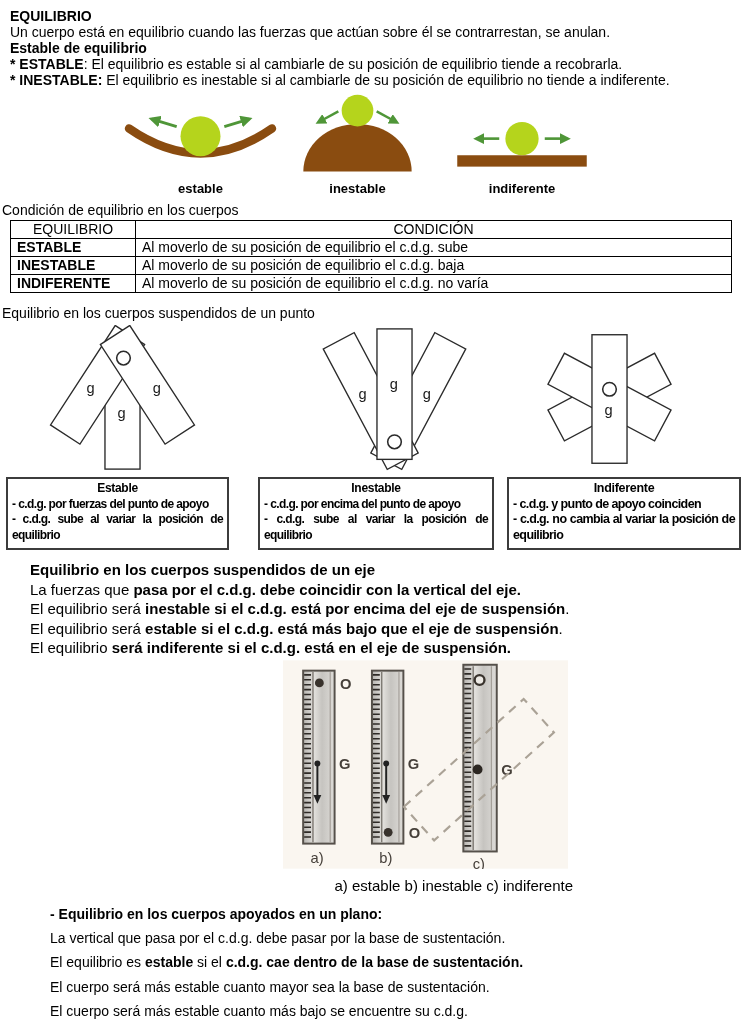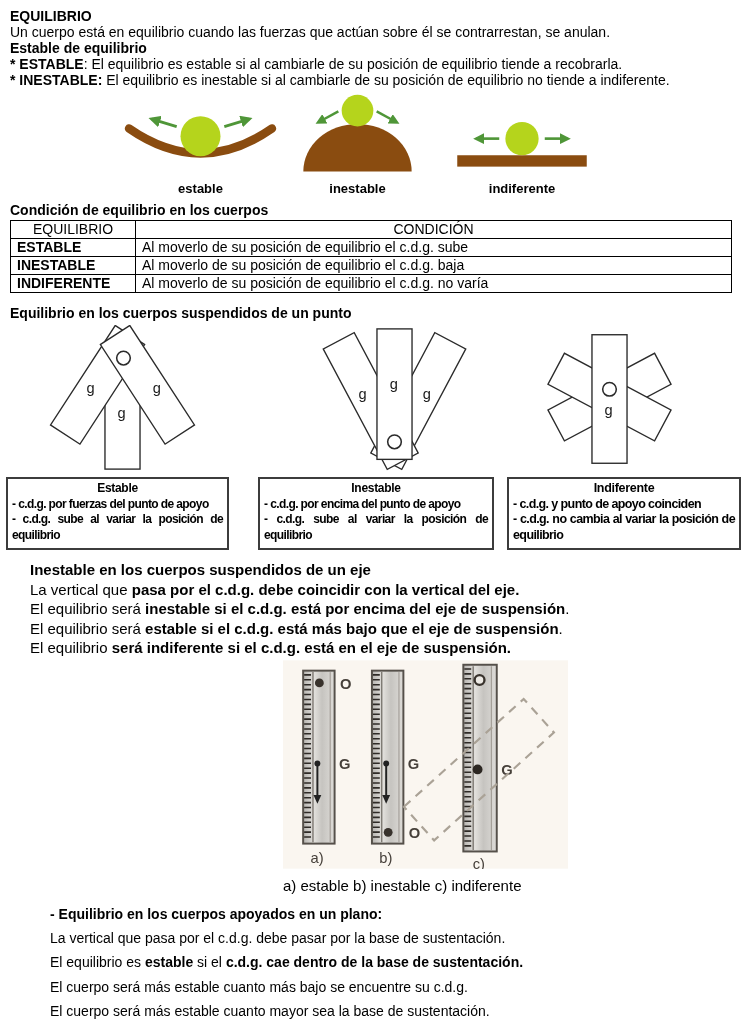--- a/index.html
+++ b/index.html
@@ -10,21 +10,21 @@
   .intro { margin:0 10px; font-size:14px; line-height:16px; }
   .intro p { margin:0; }
   .b { font-weight:bold; }
 
   
   .balls-row { display:flex; align-items:flex-end; margin:4px 0 0 118px; }
   .ball-fig { display:flex; flex-direction:column; align-items:center; }
   .ball-caption { font-size:13px; font-weight:bold; margin-top:1px; }
 
   
-  .sec-heading { font-size:14px; font-weight:bold; margin:6px 0 2px 10px; }
+  .sec-heading { font-size:14px; font-weight:normal; margin:6px 0 2px 2px; }
 
   
   table.cond { border-collapse:collapse; margin:2px 0 0 10px; width:722px; font-size:14px; }
   table.cond th, table.cond td { border:1px solid #000; padding:0 6px; height:17px; line-height:17px; }
   table.cond th { font-weight:normal; text-align:center; }
   table.cond td.t { font-weight:bold; width:112px; }
 
   
   .diagrams { display:flex; margin-top:4px; }
   .diagrams svg { display:block; }
@@ -42,21 +42,21 @@
   .ibox2 { width:236px; margin-left:29px; }
   .ibox3 { width:234px; margin-left:13px; font-size:12.5px; }
 
   
   .axis { margin:10px 0 0 30px; font-size:15px; line-height:19.5px; }
   .axis p { margin:0; }
 
   
   .photo-wrap { width:290px; margin:2px 0 0 283px; }
   .photo-wrap svg { display:block; }
-  .photo-caption { text-align:left; font-size:15px; margin-top:8px; }
+  .photo-caption { text-align:right; font-size:15px; margin-top:8px; }
   .rl text { font-size:15px; font-weight:bold; fill:#46403a; }
   .rl text.sub { font-weight:normal; }
 
   
   .plane { margin:12px 0 0 42px; font-size:14px; line-height:16.4px; }
   .plane p { margin:8px; }
 
   svg text { font-family:"Liberation Sans", sans-serif; }
 </style>
 </head>
@@ -193,22 +193,22 @@
       <p>- c.d.g. sube al variar la posición de equilibrio</p>
     </div>
     <div class="ibox ibox3">
       <p class="bt">Indiferente</p>
       <p>- c.d.g. y punto de apoyo coinciden</p>
       <p>- c.d.g. no cambia al variar la posición de equilibrio</p>
     </div>
   </div>
 
   <div class="axis">
-    <p class="b">Inestable en los cuerpos suspendidos de un eje</p>
-    <p><span>La vertical que </span><span class="b">pasa por el c.d.g. debe coincidir con la vertical del eje.</span><span></span></p>
+    <p class="b">Equilibrio en los cuerpos suspendidos de un eje</p>
+    <p><span>La fuerzas que </span><span class="b">pasa por el c.d.g. debe coincidir con la vertical del eje.</span><span></span></p>
     <p><span>El equilibrio será </span><span class="b">inestable si el c.d.g. está por encima del eje de suspensión</span><span>.</span></p>
     <p><span>El equilibrio será </span><span class="b">estable si el c.d.g. está más bajo que el eje de suspensión</span><span>.</span></p>
     <p><span>El equilibrio </span><span class="b">será indiferente si el c.d.g. está en el eje de suspensión.</span><span></span></p>
   </div>
 
   <div class="photo-wrap">
     <svg class="rl" width="285" height="209" viewBox="0 0 290 212">
       <defs>
         <linearGradient id="rgrad" x1="0" y1="0" x2="1" y2="0">
           <stop offset="0" stop-color="#b6b4b0"></stop>
@@ -262,17 +262,17 @@
         <rect x="118" y="88" width="164" height="46" fill="none" stroke="#aaa296" stroke-width="2.2" stroke-dasharray="9 7"></rect>
       </g>
     </svg>
     <div class="photo-caption">a) estable b) inestable c) indiferente</div>
   </div>
 
   <div class="plane">
     <p class="b">- Equilibrio en los cuerpos apoyados en un plano:</p>
     <p>La vertical que pasa por el c.d.g. debe pasar por la base de sustentación.</p>
     <p><span>El equilibrio es </span><span class="b">estable</span><span> si el </span><span class="b">c.d.g. cae dentro de la base de sustentación.</span></p>
+    <p>El cuerpo será más estable cuanto mayor sea la base de sustentación.</p>
     <p>El cuerpo será más estable cuanto más bajo se encuentre su c.d.g.</p>
-    <p>El cuerpo será más estable cuanto mayor sea la base de sustentación.</p>
   </div>
 
 </div>
 
 </body></html>

